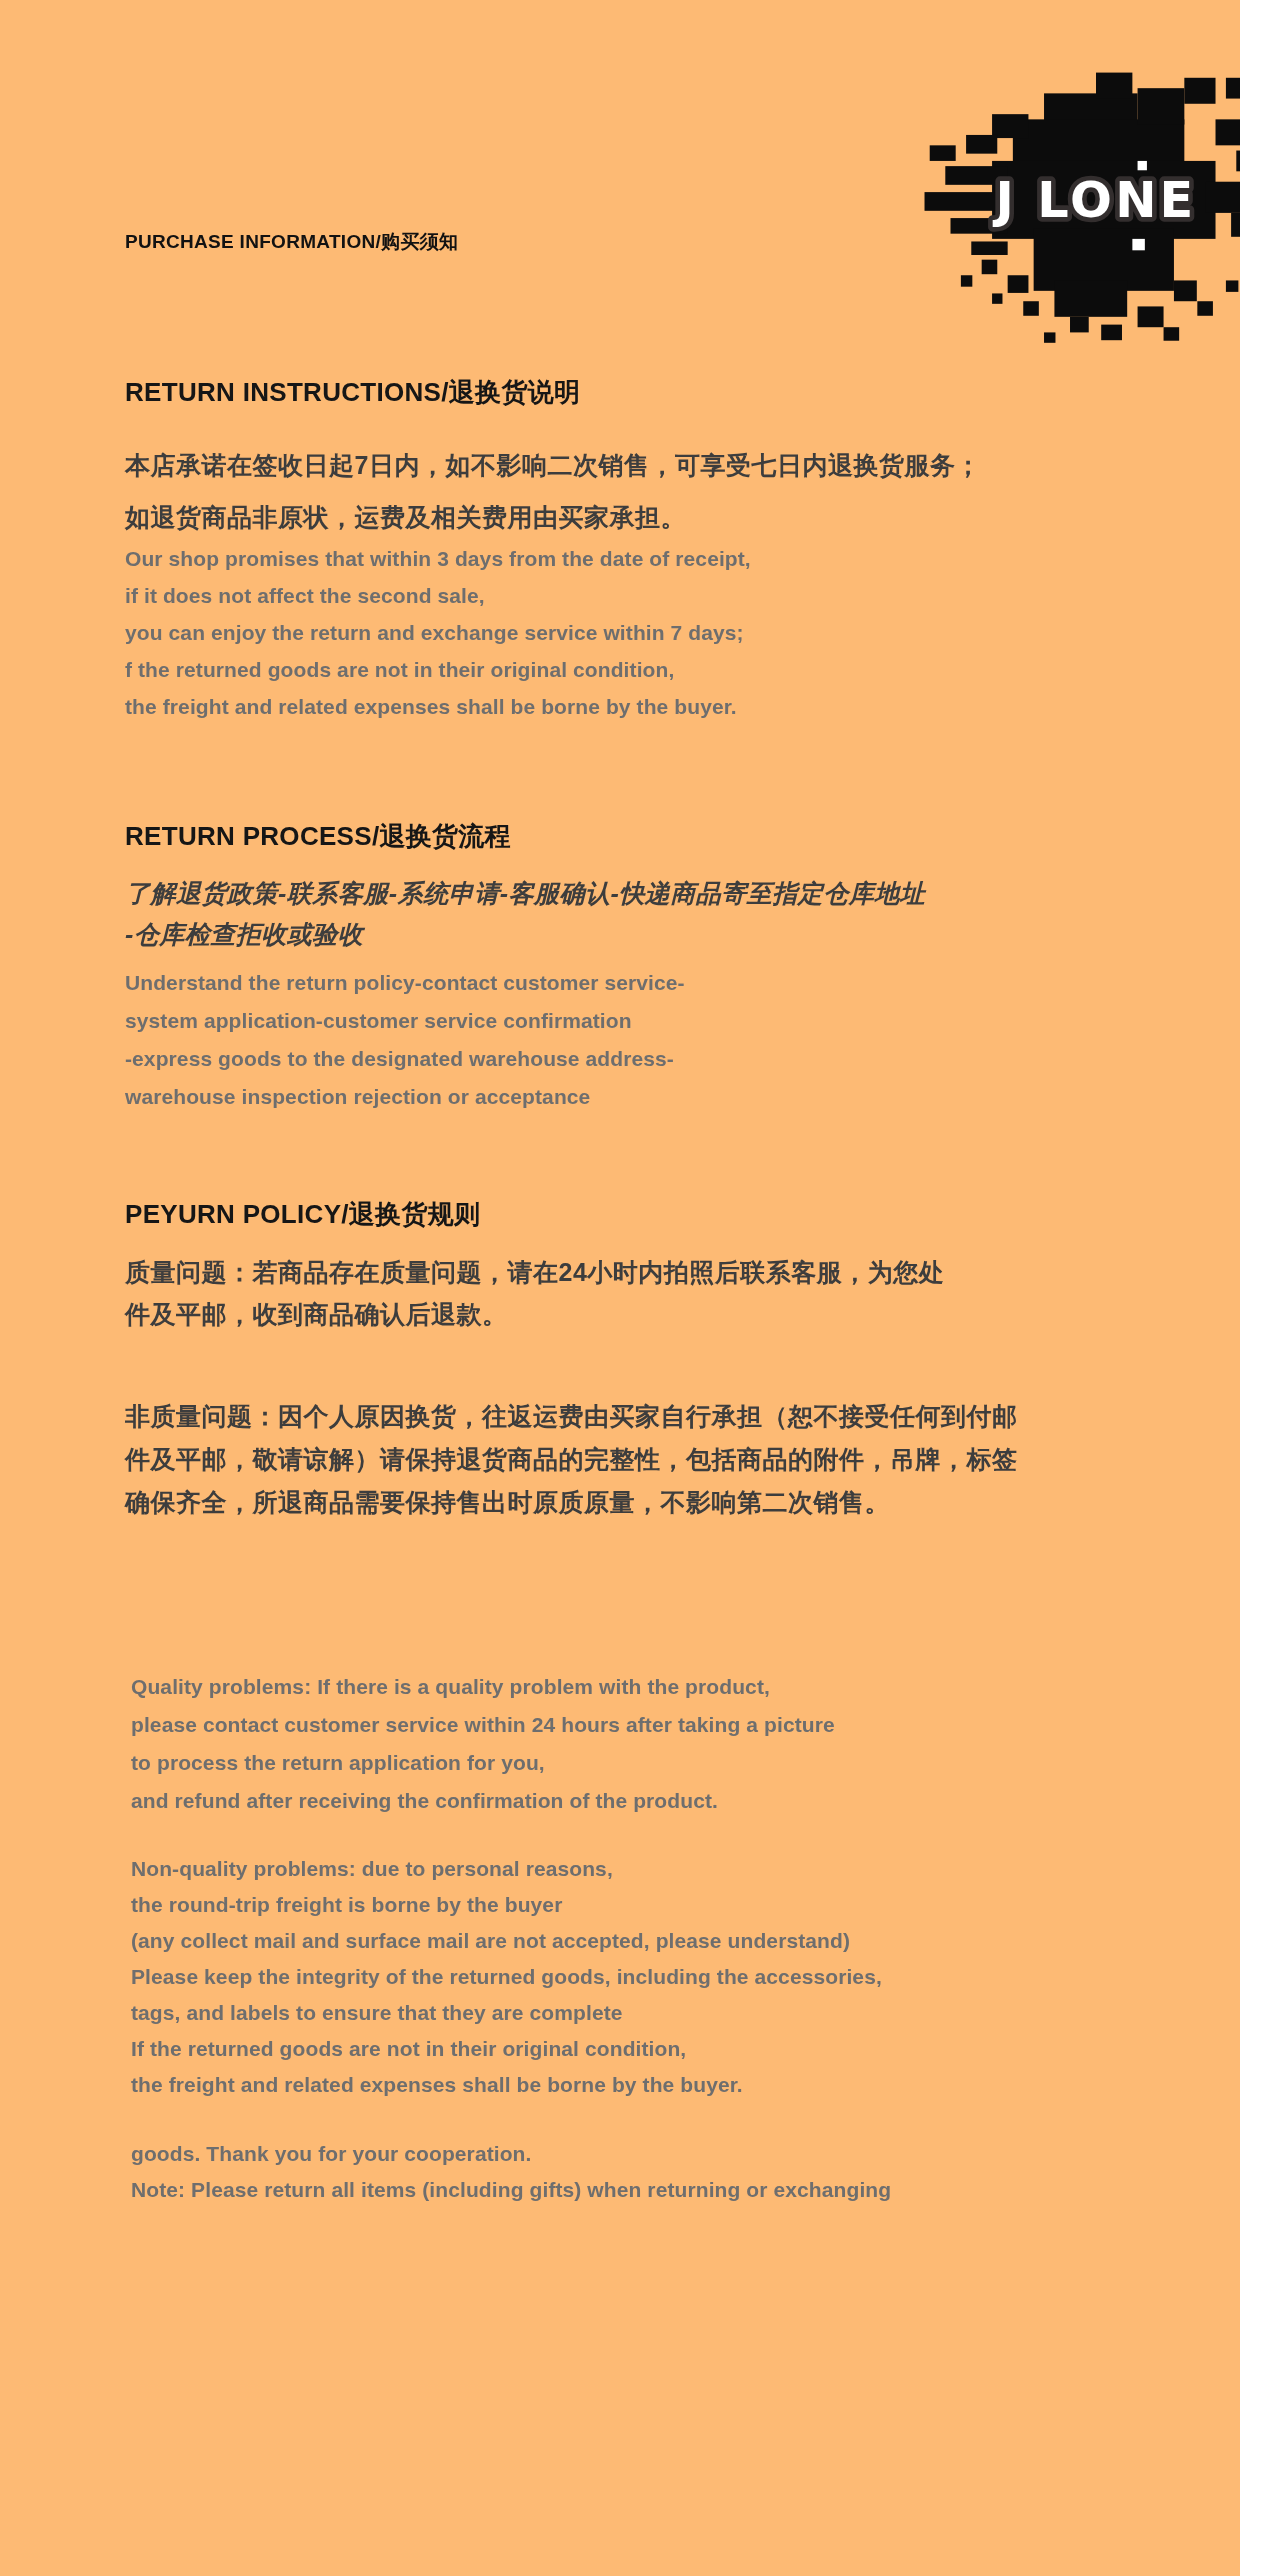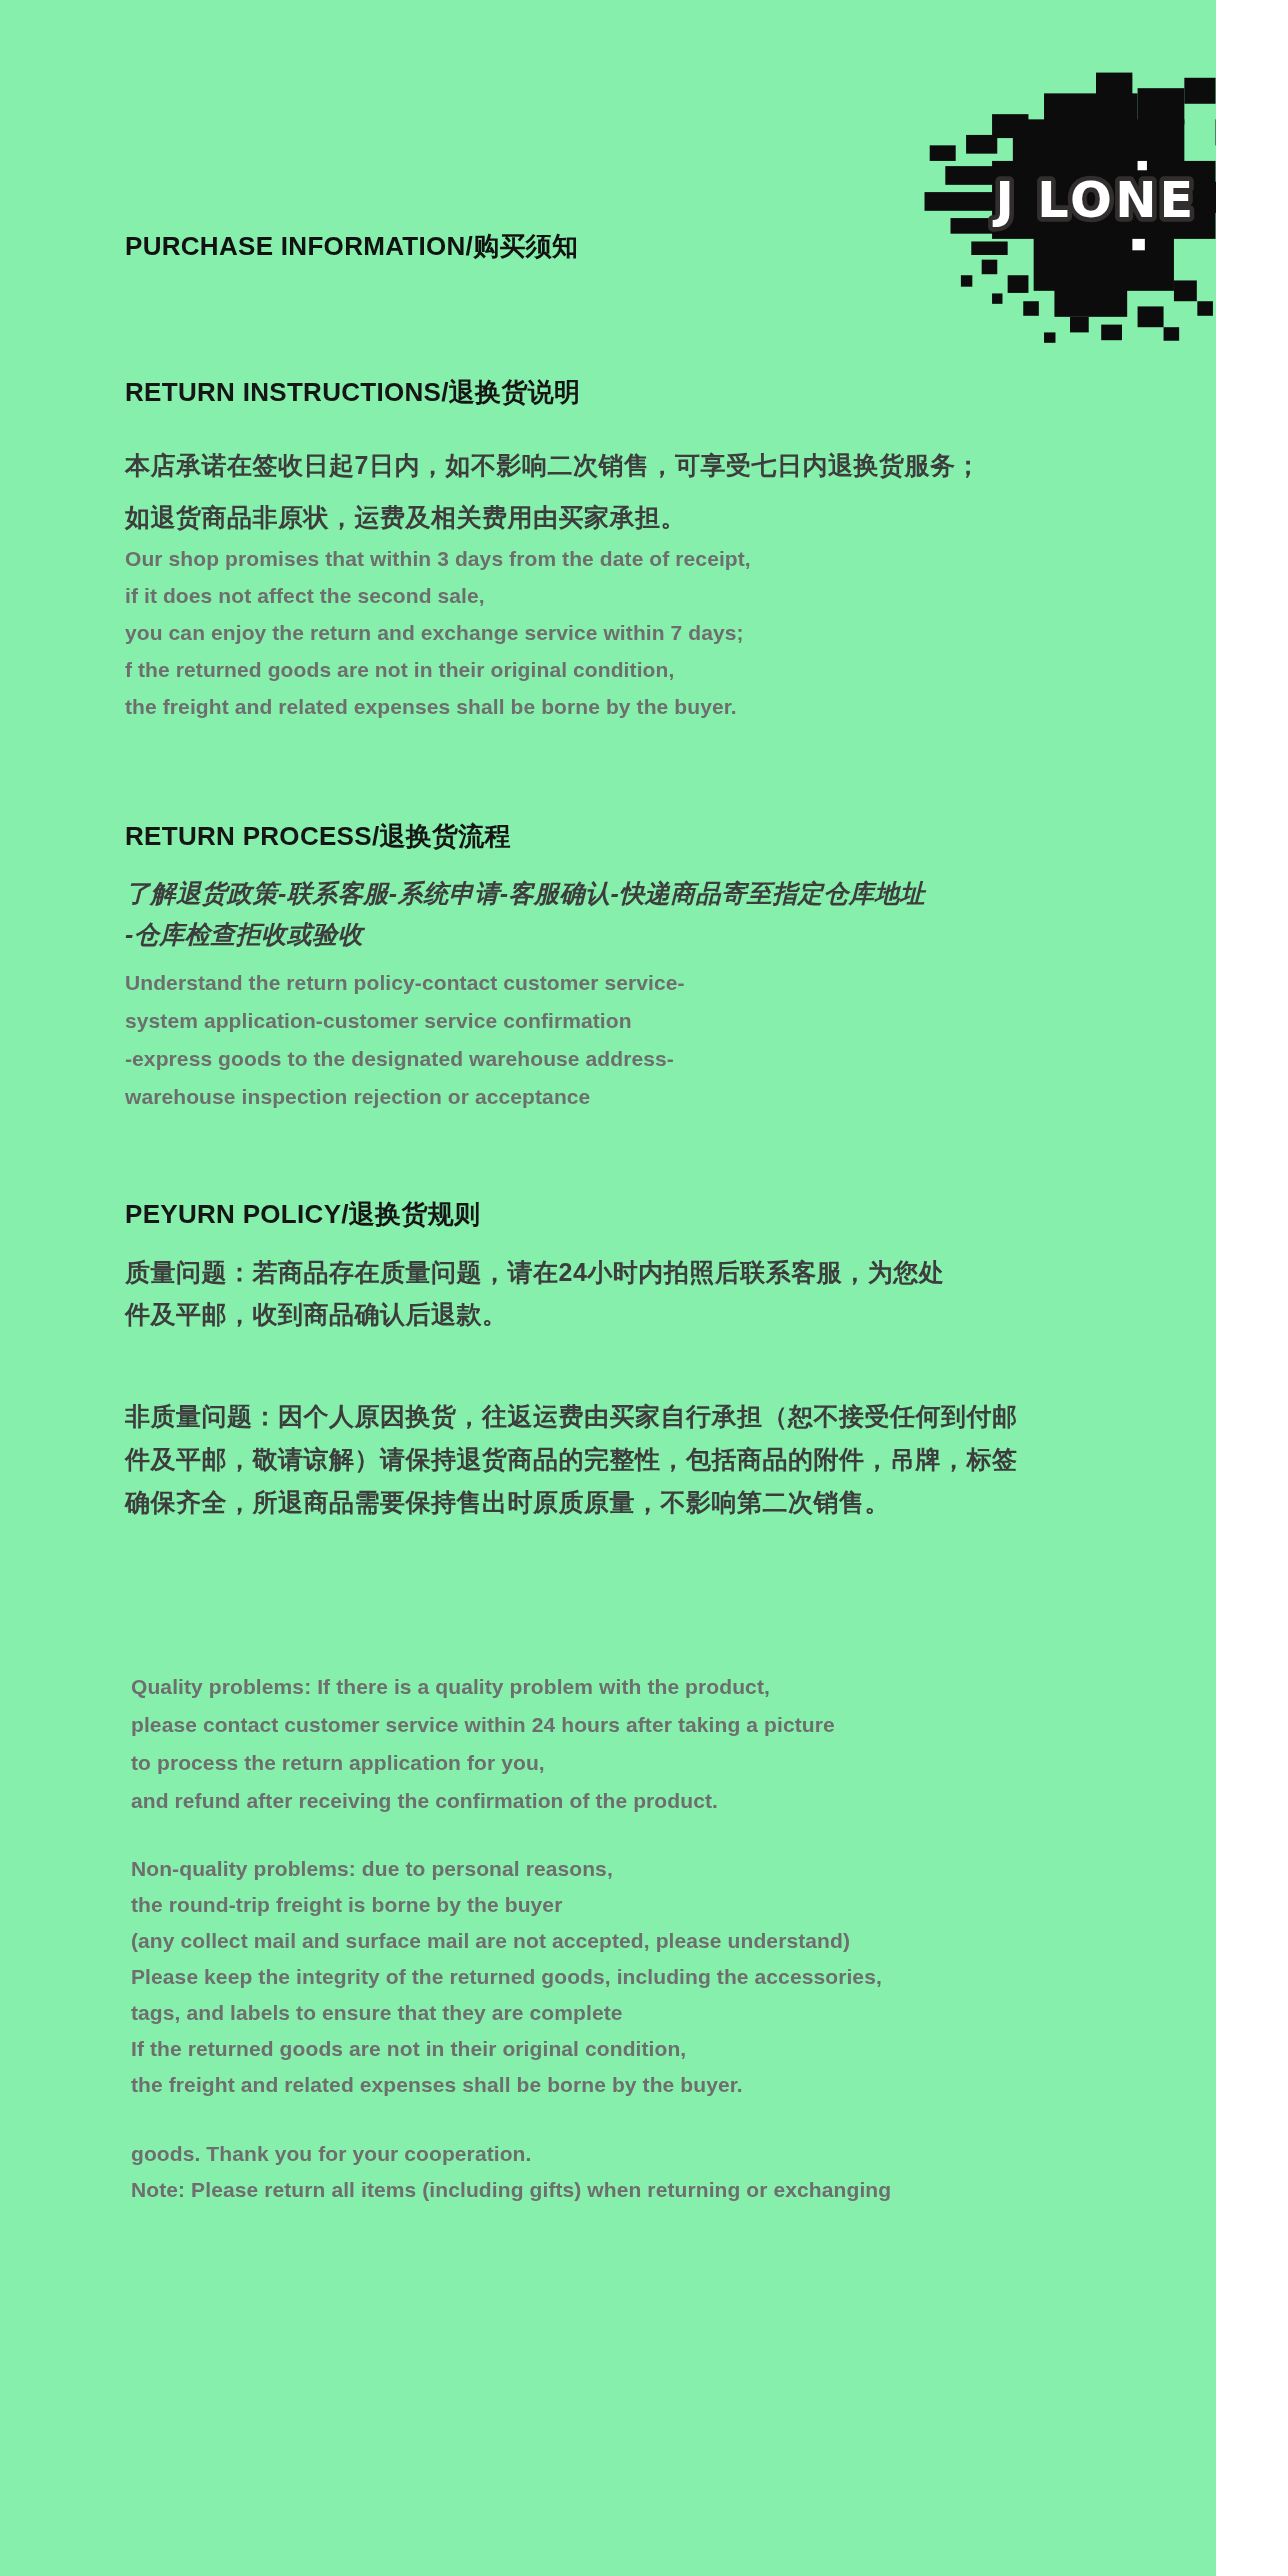--- a/index.html
+++ b/index.html
@@ -1,21 +1,22 @@
 <!DOCTYPE html>
 <html style="font-size:8.3px"><head>
 <meta charset="utf-8">
 <style>
   html,body{margin:0;padding:0;background:#ffffff;}
   #page{
-    position:relative;width:1216px;height:2576px;background:#86efac;overflow:hidden;
+    position:relative;width:1216px;height:2576px;background:#fdba74;overflow:hidden;
     font-family:"Liberation Sans","DejaVu Sans",sans-serif;
+    padding-left:24px;
   }
   .abs{position:absolute;left:125px;}
-  .h1{font-size:26px;font-weight:bold;color:#121212;letter-spacing:0.3px;white-space:nowrap;text-align:right;}
+  .h1{font-size:19px;font-weight:bold;color:#121212;letter-spacing:0.3px;white-space:nowrap;text-align:right;}
   .h2{font-size:26px;font-weight:bold;color:#161616;letter-spacing:0.3px;white-space:nowrap;}
   .cn{font-size:25px;font-weight:bold;color:#3d3d3d;letter-spacing:0.5px;white-space:nowrap;}
   .en{font-size:21px;font-weight:bold;color:#6e6e6e;letter-spacing:0.1px;white-space:nowrap;}
   .lh100{line-height:52px;}
   .lh82{line-height:43px;}
   .lh81{line-height:42px;}
   .lh78{line-height:41px;font-style:italic;}
   .lh74{line-height:38px;}
   .lh73{line-height:38px;}
   .lh72{line-height:37px;}

